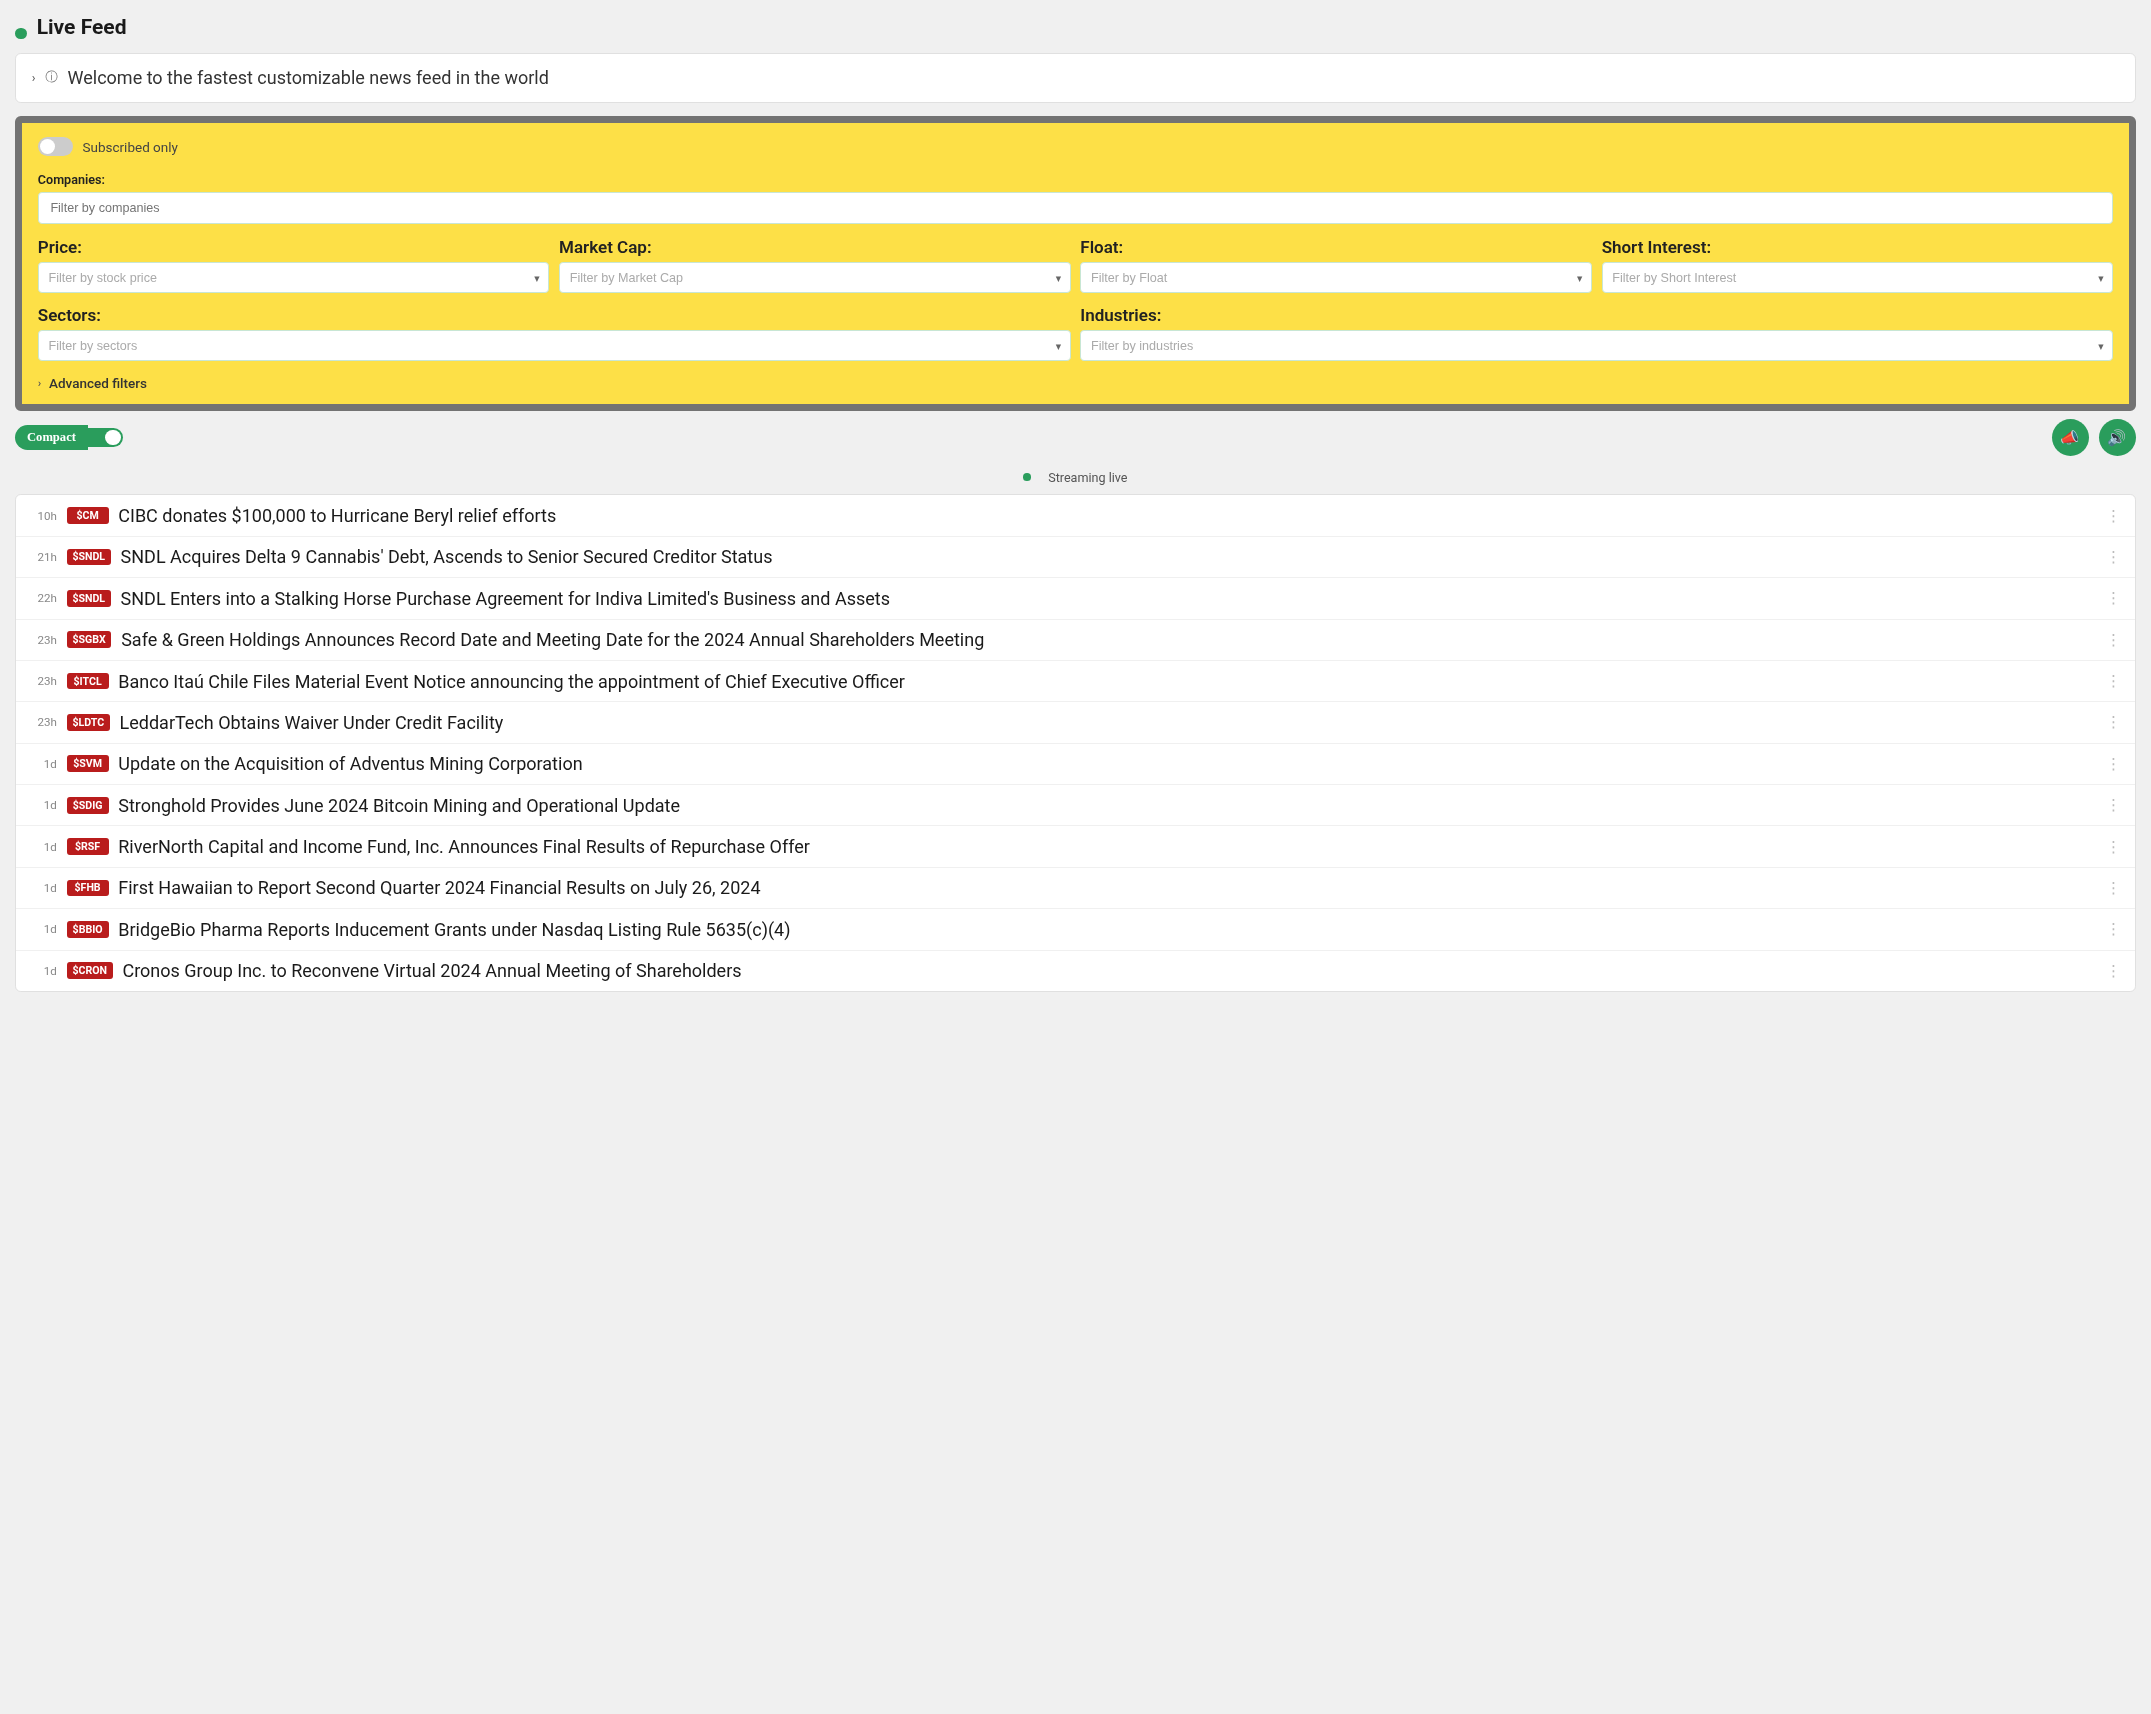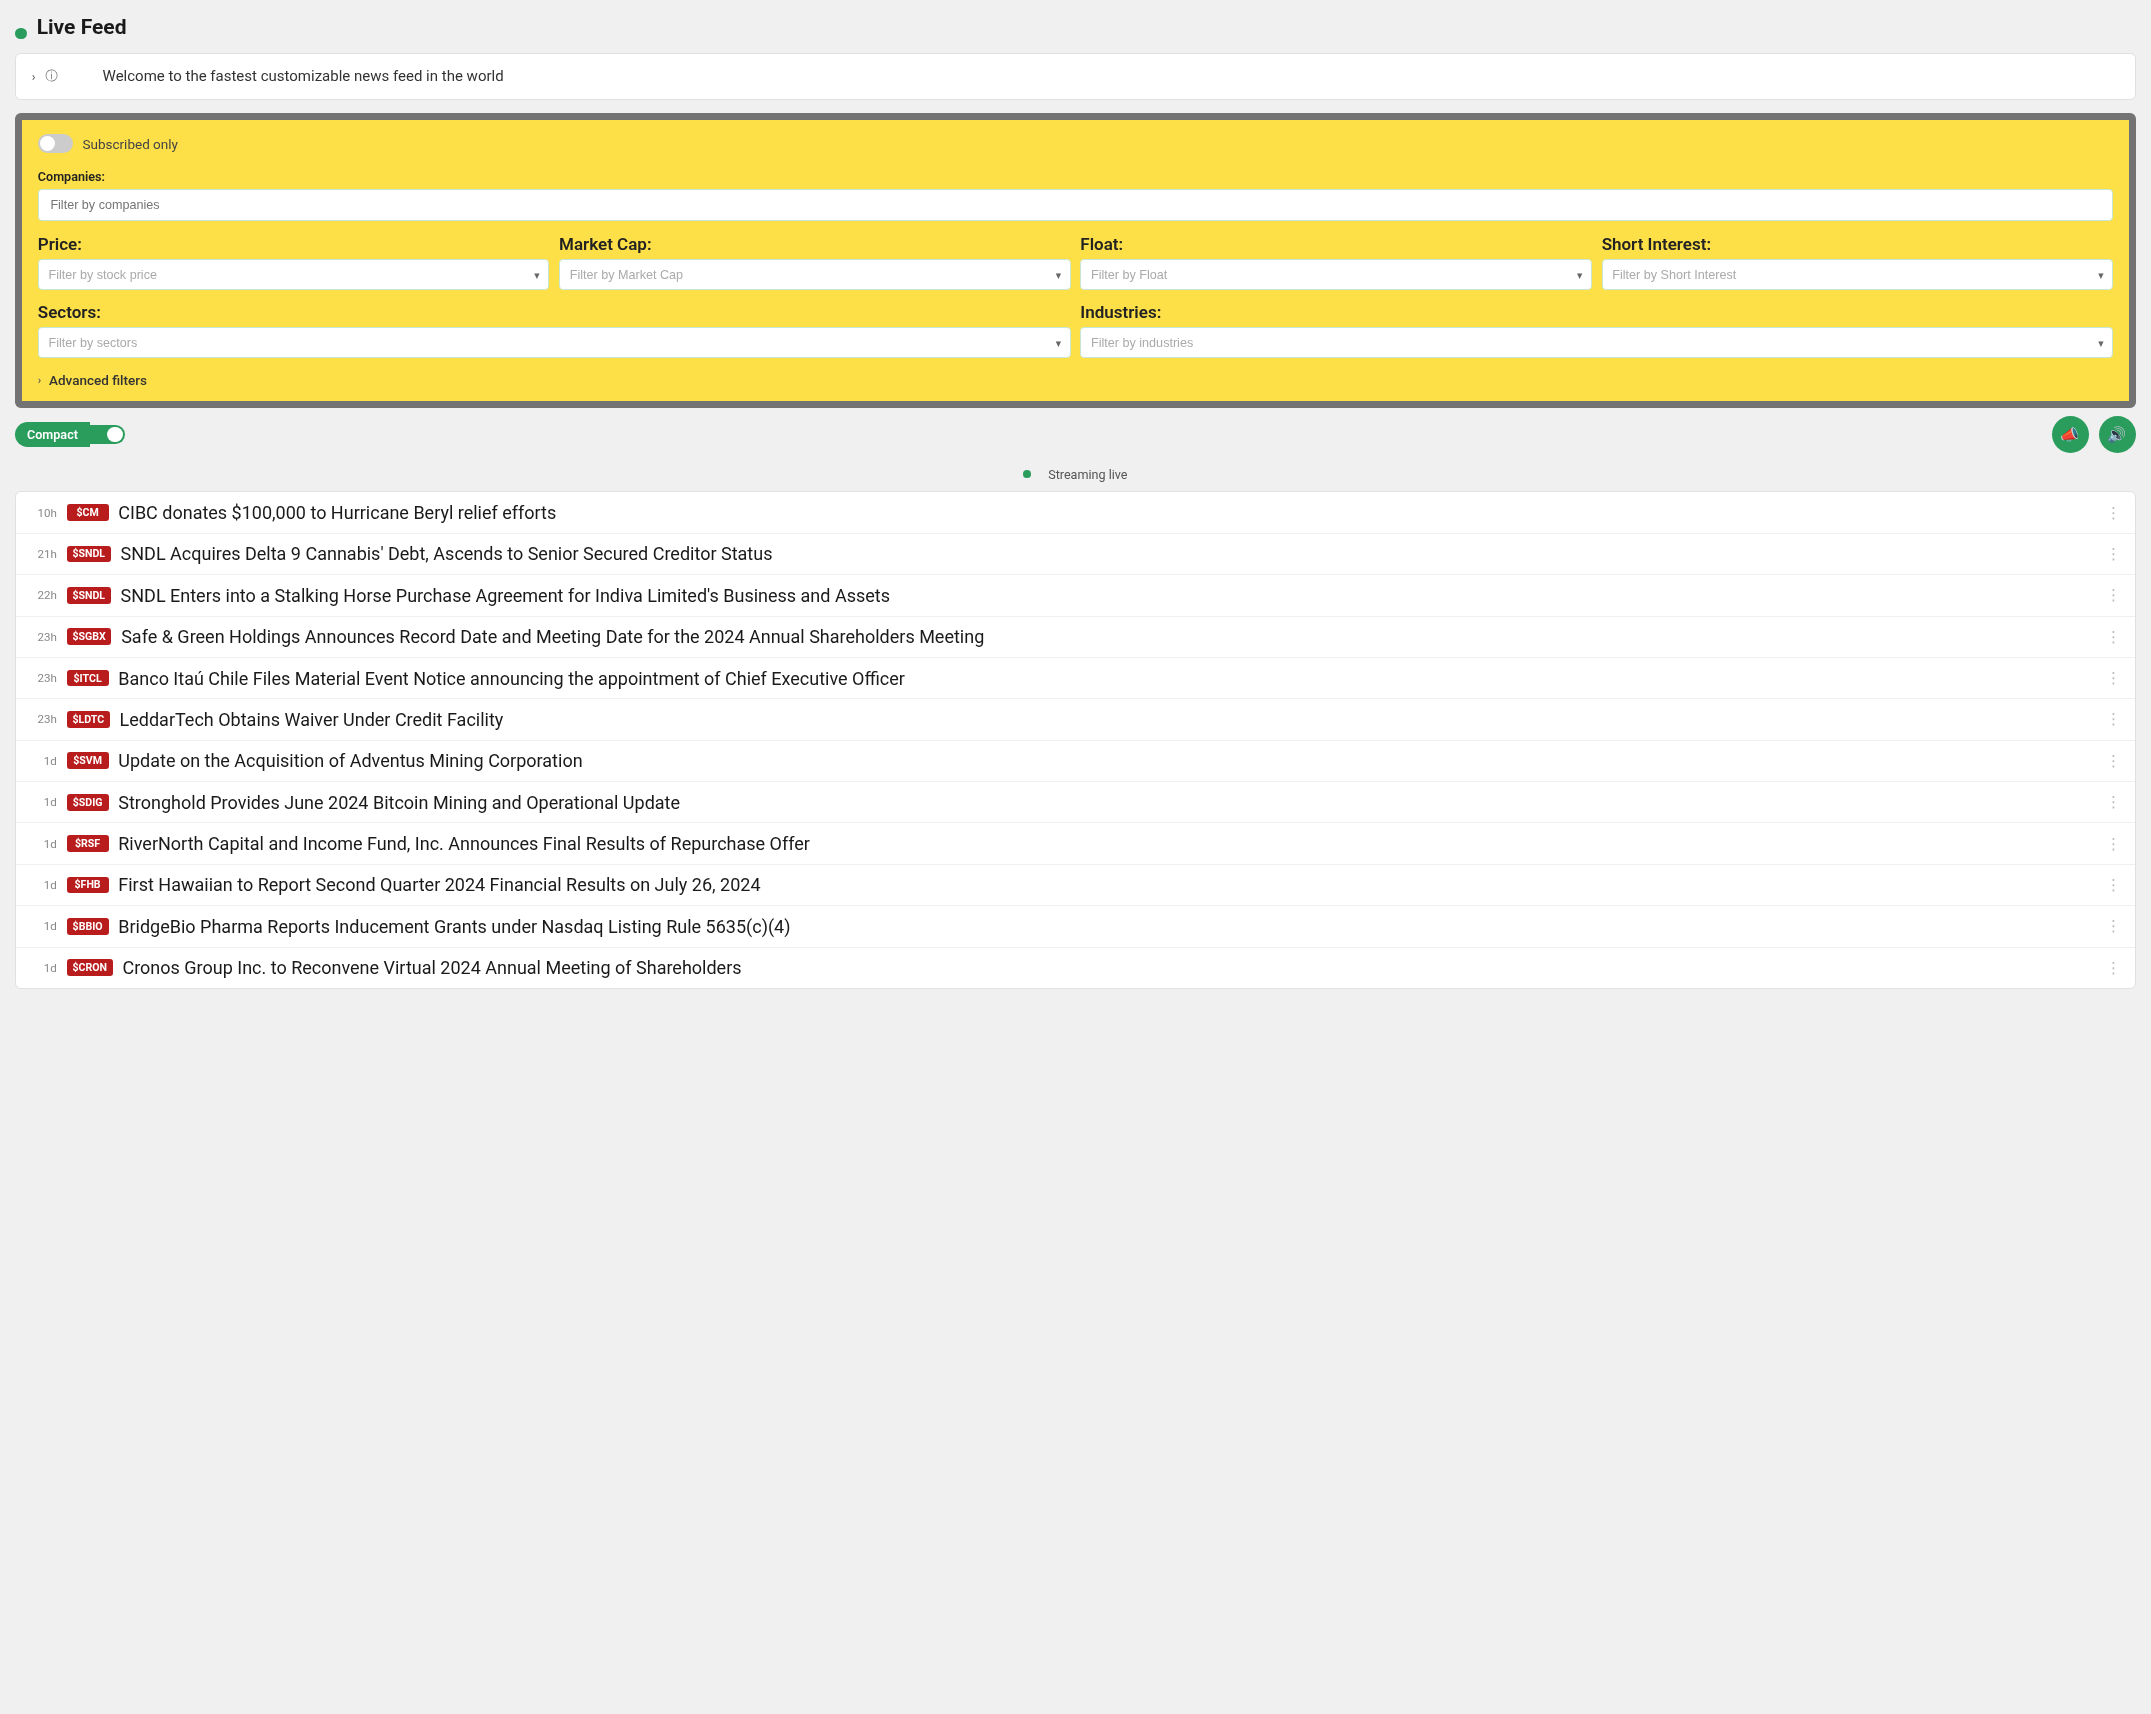--- a/index.html
+++ b/index.html
@@ -45,22 +45,21 @@
     .welcome-chevron {
       color: #555;
       font-size: 12.6px;
     }
     .info-icon {
       color: #777;
       font-size: 12.6px;
     }
     .welcome-text {
       color: #333;
-      font-size: 15px;
-      margin-left: 35px;
+      font-size: 18px;
     }
     .filters-panel {
       background: #fde047;
       border: 7px solid #737373;
       border-radius: 5.8px;
       padding: 13.5px 15.4px;
       margin-bottom: 8px;
     }
     .subscribed-toggle-row {
       display: flex;
@@ -180,20 +179,21 @@
       align-items: center;
       gap: 0;
     }
     .compact-badge {
       background: #2a9d5c;
       color: #fff;
       font-size: 12.6px;
       font-weight: 600;
       padding: 4.8px 11.6px;
       border-radius: 19.3px 0 0 19.3px;
+      font-family: Liberation Serif, serif;
     }
     .compact-toggle {
       position: relative;
       width: 35px;
       height: 19.3px;
       background: #2a9d5c;
       border-radius: 9.7px;
       cursor: pointer;
       display: inline-block;
       border-radius: 0 9.7px 9.7px 0;

